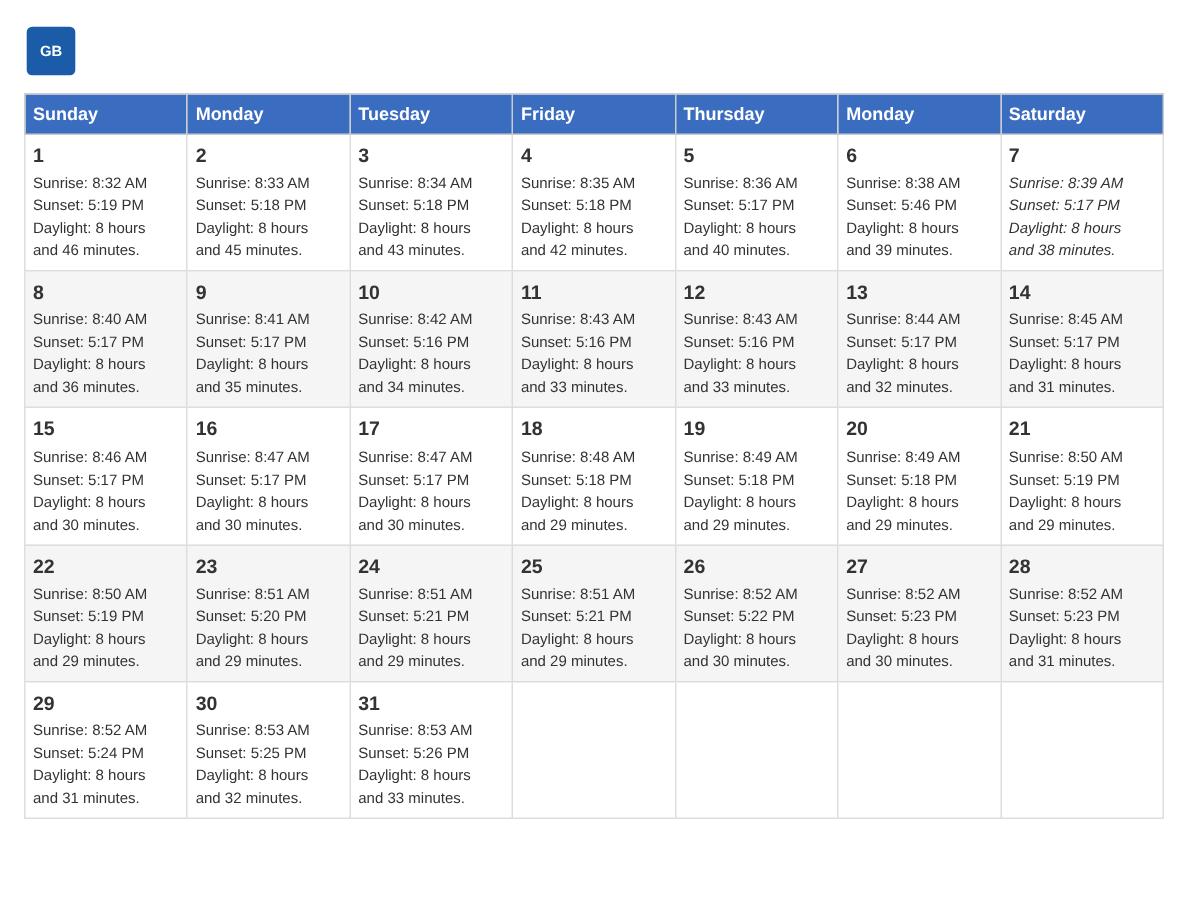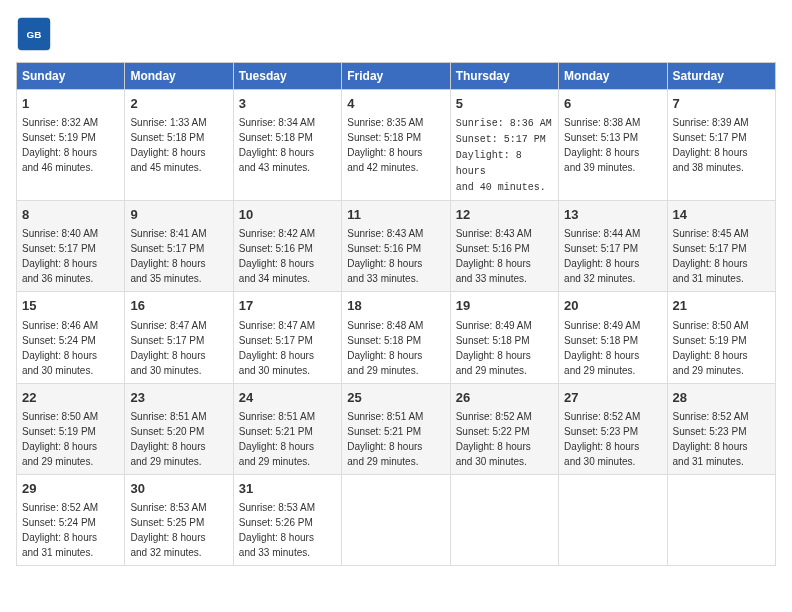--- a/index.html
+++ b/index.html
@@ -117,41 +117,41 @@
         <th>Monday</th>
         <th>Saturday</th>
       </tr>
   </thead>
   <tbody id="calendar-body">
       <tr>
         <td><span class="day-num">1</span><span class="day-detail" style="white-space: pre-line;">Sunrise: 8:32 AM
 Sunset: 5:19 PM
 Daylight: 8 hours
 and 46 minutes.</span></td>
-        <td><span class="day-num">2</span><span class="day-detail" style="white-space: pre-line;">Sunrise: 1:33 AM
+        <td><span class="day-num">2</span><span class="day-detail" style="white-space: pre-line;">Sunrise: 8:33 AM
 Sunset: 5:18 PM
 Daylight: 8 hours
 and 45 minutes.</span></td>
         <td><span class="day-num">3</span><span class="day-detail" style="white-space: pre-line; margin-top: 44px;">Sunrise: 8:34 AM
 Sunset: 5:18 PM
 Daylight: 8 hours
 and 43 minutes.</span></td>
         <td><span class="day-num">4</span><span class="day-detail" style="white-space: pre-line;">Sunrise: 8:35 AM
 Sunset: 5:18 PM
 Daylight: 8 hours
 and 42 minutes.</span></td>
-        <td><span class="day-num">5</span><span class="day-detail" style="white-space: pre-line; font-family: Liberation Mono, monospace;">Sunrise: 8:36 AM
+        <td><span class="day-num">5</span><span class="day-detail" style="white-space: pre-line;">Sunrise: 8:36 AM
 Sunset: 5:17 PM
 Daylight: 8 hours
 and 40 minutes.</span></td>
         <td><span class="day-num">6</span><span class="day-detail" style="white-space: pre-line;">Sunrise: 8:38 AM
-Sunset: 5:13 PM
+Sunset: 5:46 PM
 Daylight: 8 hours
 and 39 minutes.</span></td>
-        <td><span class="day-num">7</span><span class="day-detail" style="white-space: pre-line;">Sunrise: 8:39 AM
+        <td><span class="day-num">7</span><span class="day-detail" style="white-space: pre-line; font-style: italic;">Sunrise: 8:39 AM
 Sunset: 5:17 PM
 Daylight: 8 hours
 and 38 minutes.</span></td>
       </tr>
       <tr>
         <td><span class="day-num">8</span><span class="day-detail" style="white-space: pre-line;">Sunrise: 8:40 AM
 Sunset: 5:17 PM
 Daylight: 8 hours
 and 36 minutes.</span></td>
         <td><span class="day-num">9</span><span class="day-detail" style="white-space: pre-line;">Sunrise: 8:41 AM
@@ -174,21 +174,21 @@
 Sunset: 5:17 PM
 Daylight: 8 hours
 and 32 minutes.</span></td>
         <td><span class="day-num">14</span><span class="day-detail" style="white-space: pre-line;">Sunrise: 8:45 AM
 Sunset: 5:17 PM
 Daylight: 8 hours
 and 31 minutes.</span></td>
       </tr>
       <tr>
         <td><span class="day-num">15</span><span class="day-detail" style="white-space: pre-line;">Sunrise: 8:46 AM
-Sunset: 5:24 PM
+Sunset: 5:17 PM
 Daylight: 8 hours
 and 30 minutes.</span></td>
         <td><span class="day-num">16</span><span class="day-detail" style="white-space: pre-line;">Sunrise: 8:47 AM
 Sunset: 5:17 PM
 Daylight: 8 hours
 and 30 minutes.</span></td>
         <td><span class="day-num">17</span><span class="day-detail" style="white-space: pre-line;">Sunrise: 8:47 AM
 Sunset: 5:17 PM
 Daylight: 8 hours
 and 30 minutes.</span></td>

